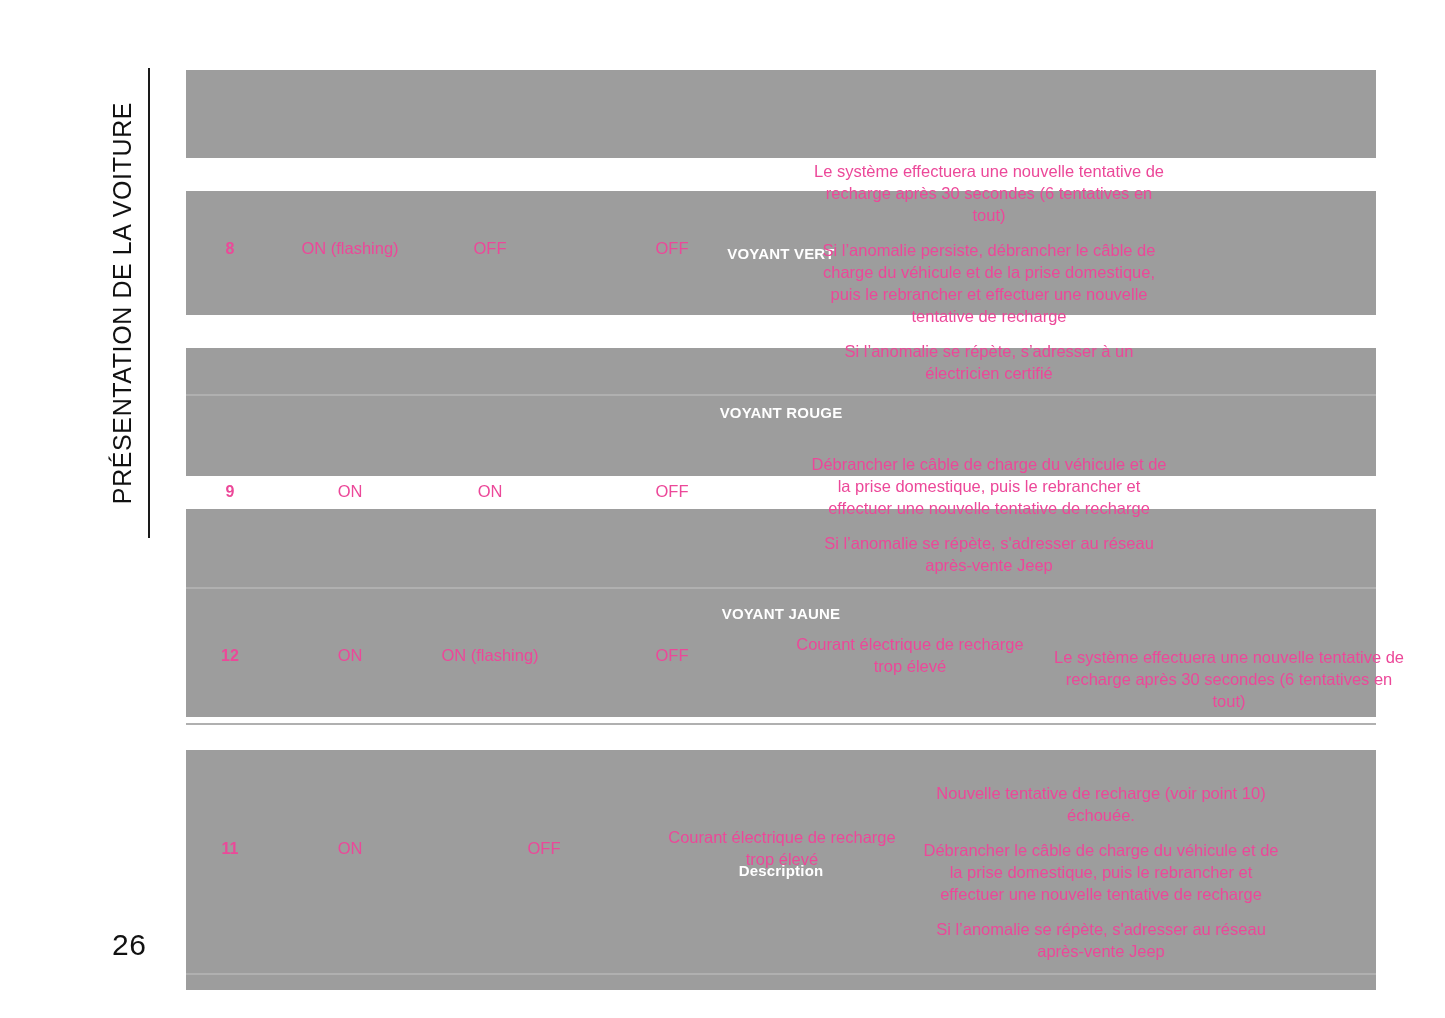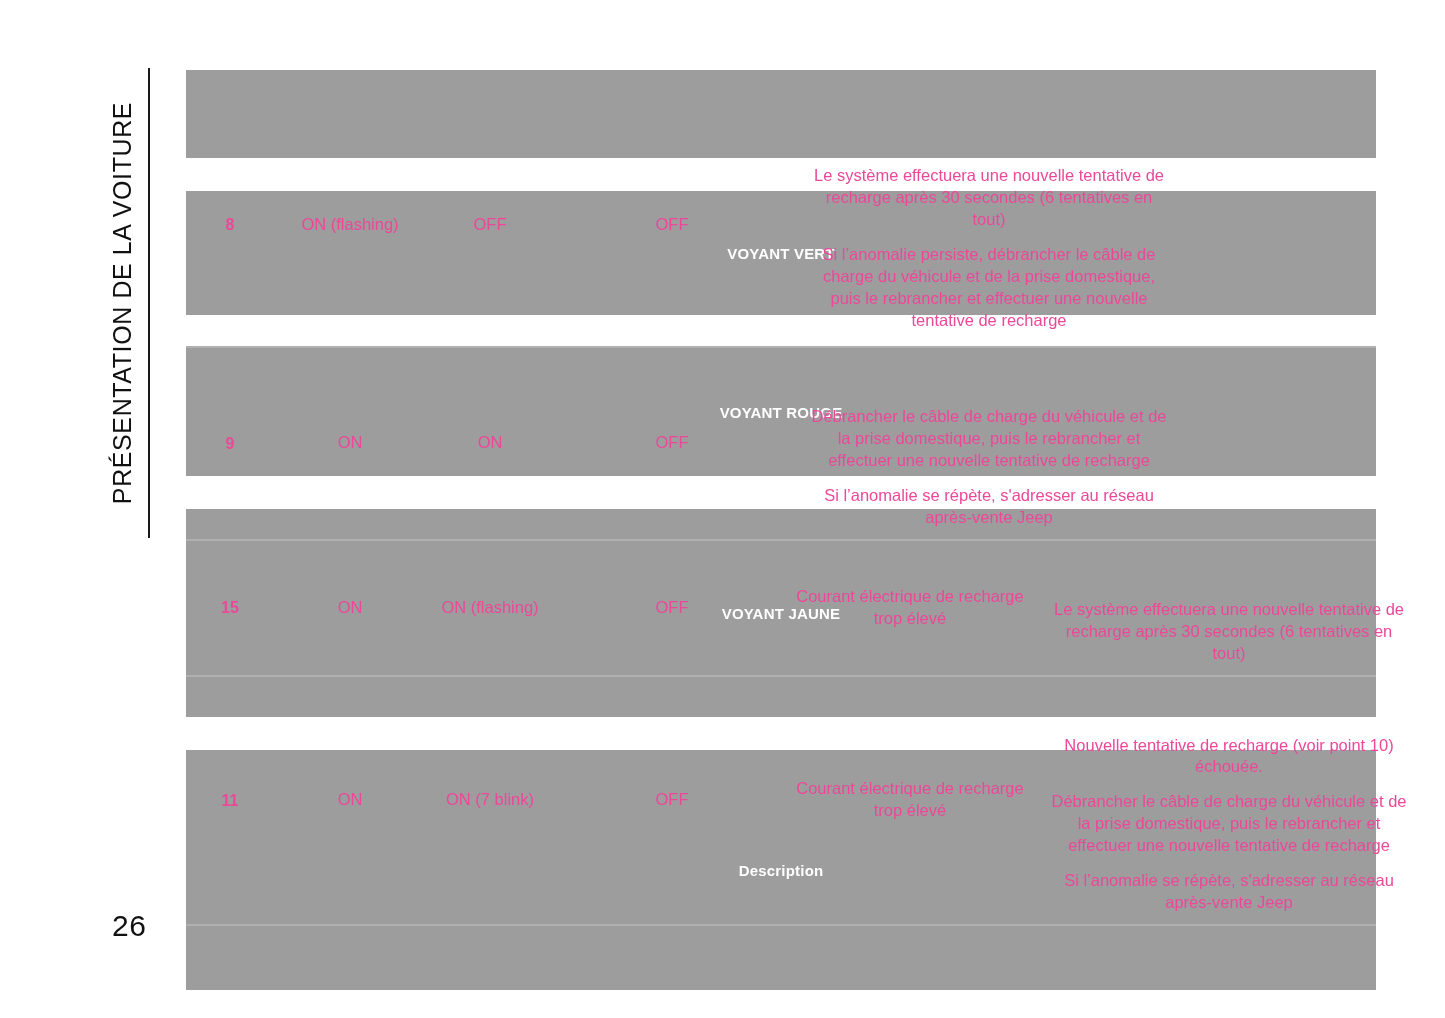--- a/index.html
+++ b/index.html
@@ -36,21 +36,21 @@
     font-size: 25px;
     letter-spacing: 0.6px;
     color: #111;
     font-weight: 400;
   }
 
   
   #page-number {
     position: absolute;
     left: 112px;
-    top: 909px;
+    top: 928px;
     font-size: 30px;
     color: #111;
     letter-spacing: 0.5px;
   }
 
   
   #table-wrap {
     position: absolute;
     left: 186px;
     top: 70px;
@@ -166,20 +166,21 @@
         <div class="spacer-cell"></div>
         <div class="cell c-red">OFF</div>
         <div class="spacer-cell"></div>
         <div class="cell c-yellow">OFF</div>
         <div class="spacer-cell"></div>
         <div class="spacer-cell"></div>
         <div class="cell act c-act">
           <div style="display: flex; flex-direction: column; justify-content: center; height: 100%;">
             <div class="act-block">Le système effectuera une nouvelle tentative de recharge après 30 secondes (6 tentatives en tout)</div>
             <div class="act-block">Si l’anomalie persiste, débrancher le câble de charge du véhicule et de la prise domestique, puis le rebrancher et effectuer une nouvelle tentative de recharge</div>
+            <div class="act-block">Si l’anomalie se répète, s’adresser à un électricien certifié</div>
           </div>
         </div>
       </div>
       <div class="trow row-h9">
         <div class="cell num c-num">9</div>
         <div class="spacer-cell"></div>
         <div class="cell c-green">ON</div>
         <div class="spacer-cell"></div>
         <div class="cell c-red">ON</div>
         <div class="spacer-cell"></div>
@@ -187,42 +188,41 @@
         <div class="spacer-cell"></div>
         <div class="spacer-cell"></div>
         <div class="cell act c-act">
           <div style="display: flex; flex-direction: column; justify-content: center; height: 100%;">
             <div class="act-block">Débrancher le câble de charge du véhicule et de la prise domestique, puis le rebrancher et effectuer une nouvelle tentative de recharge</div>
             <div class="act-block">Si l’anomalie se répète, s'adresser au réseau après-vente Jeep</div>
           </div>
         </div>
       </div>
       <div class="trow row-h10">
-        <div class="cell num c-num">15</div>
+        <div class="cell num c-num">12</div>
         <div class="spacer-cell"></div>
         <div class="cell c-green">ON</div>
         <div class="spacer-cell"></div>
         <div class="cell c-red">ON (flashing)</div>
         <div class="spacer-cell"></div>
         <div class="cell c-yellow">OFF</div>
         <div class="spacer-cell"></div>
         <div class="cell desc c-desc">Courant électrique de recharge trop élevé</div>
         <div class="spacer-cell"></div>
         <div class="cell act c-act">
           <div style="display: flex; flex-direction: column; justify-content: center; height: 100%;">
             <div class="act-block">Le système effectuera une nouvelle tentative de recharge après 30 secondes (6 tentatives en tout)</div>
           </div>
         </div>
       </div>
       <div class="trow row-h11">
         <div class="cell num c-num">11</div>
         <div class="spacer-cell"></div>
         <div class="cell c-green">ON</div>
         <div class="spacer-cell"></div>
-        <div class="cell c-red">ON (7 blink)</div>
         <div class="spacer-cell"></div>
         <div class="cell c-yellow">OFF</div>
         <div class="spacer-cell"></div>
         <div class="cell desc c-desc">Courant électrique de recharge trop élevé</div>
         <div class="spacer-cell"></div>
         <div class="cell act c-act">
           <div style="display: flex; flex-direction: column; justify-content: center; height: 100%;">
             <div class="act-block">Nouvelle tentative de recharge (voir point 10) échouée.</div>
             <div class="act-block">Débrancher le câble de charge du véhicule et de la prise domestique, puis le rebrancher et effectuer une nouvelle tentative de recharge</div>
             <div class="act-block">Si l’anomalie se répète, s'adresser au réseau après-vente Jeep</div>

